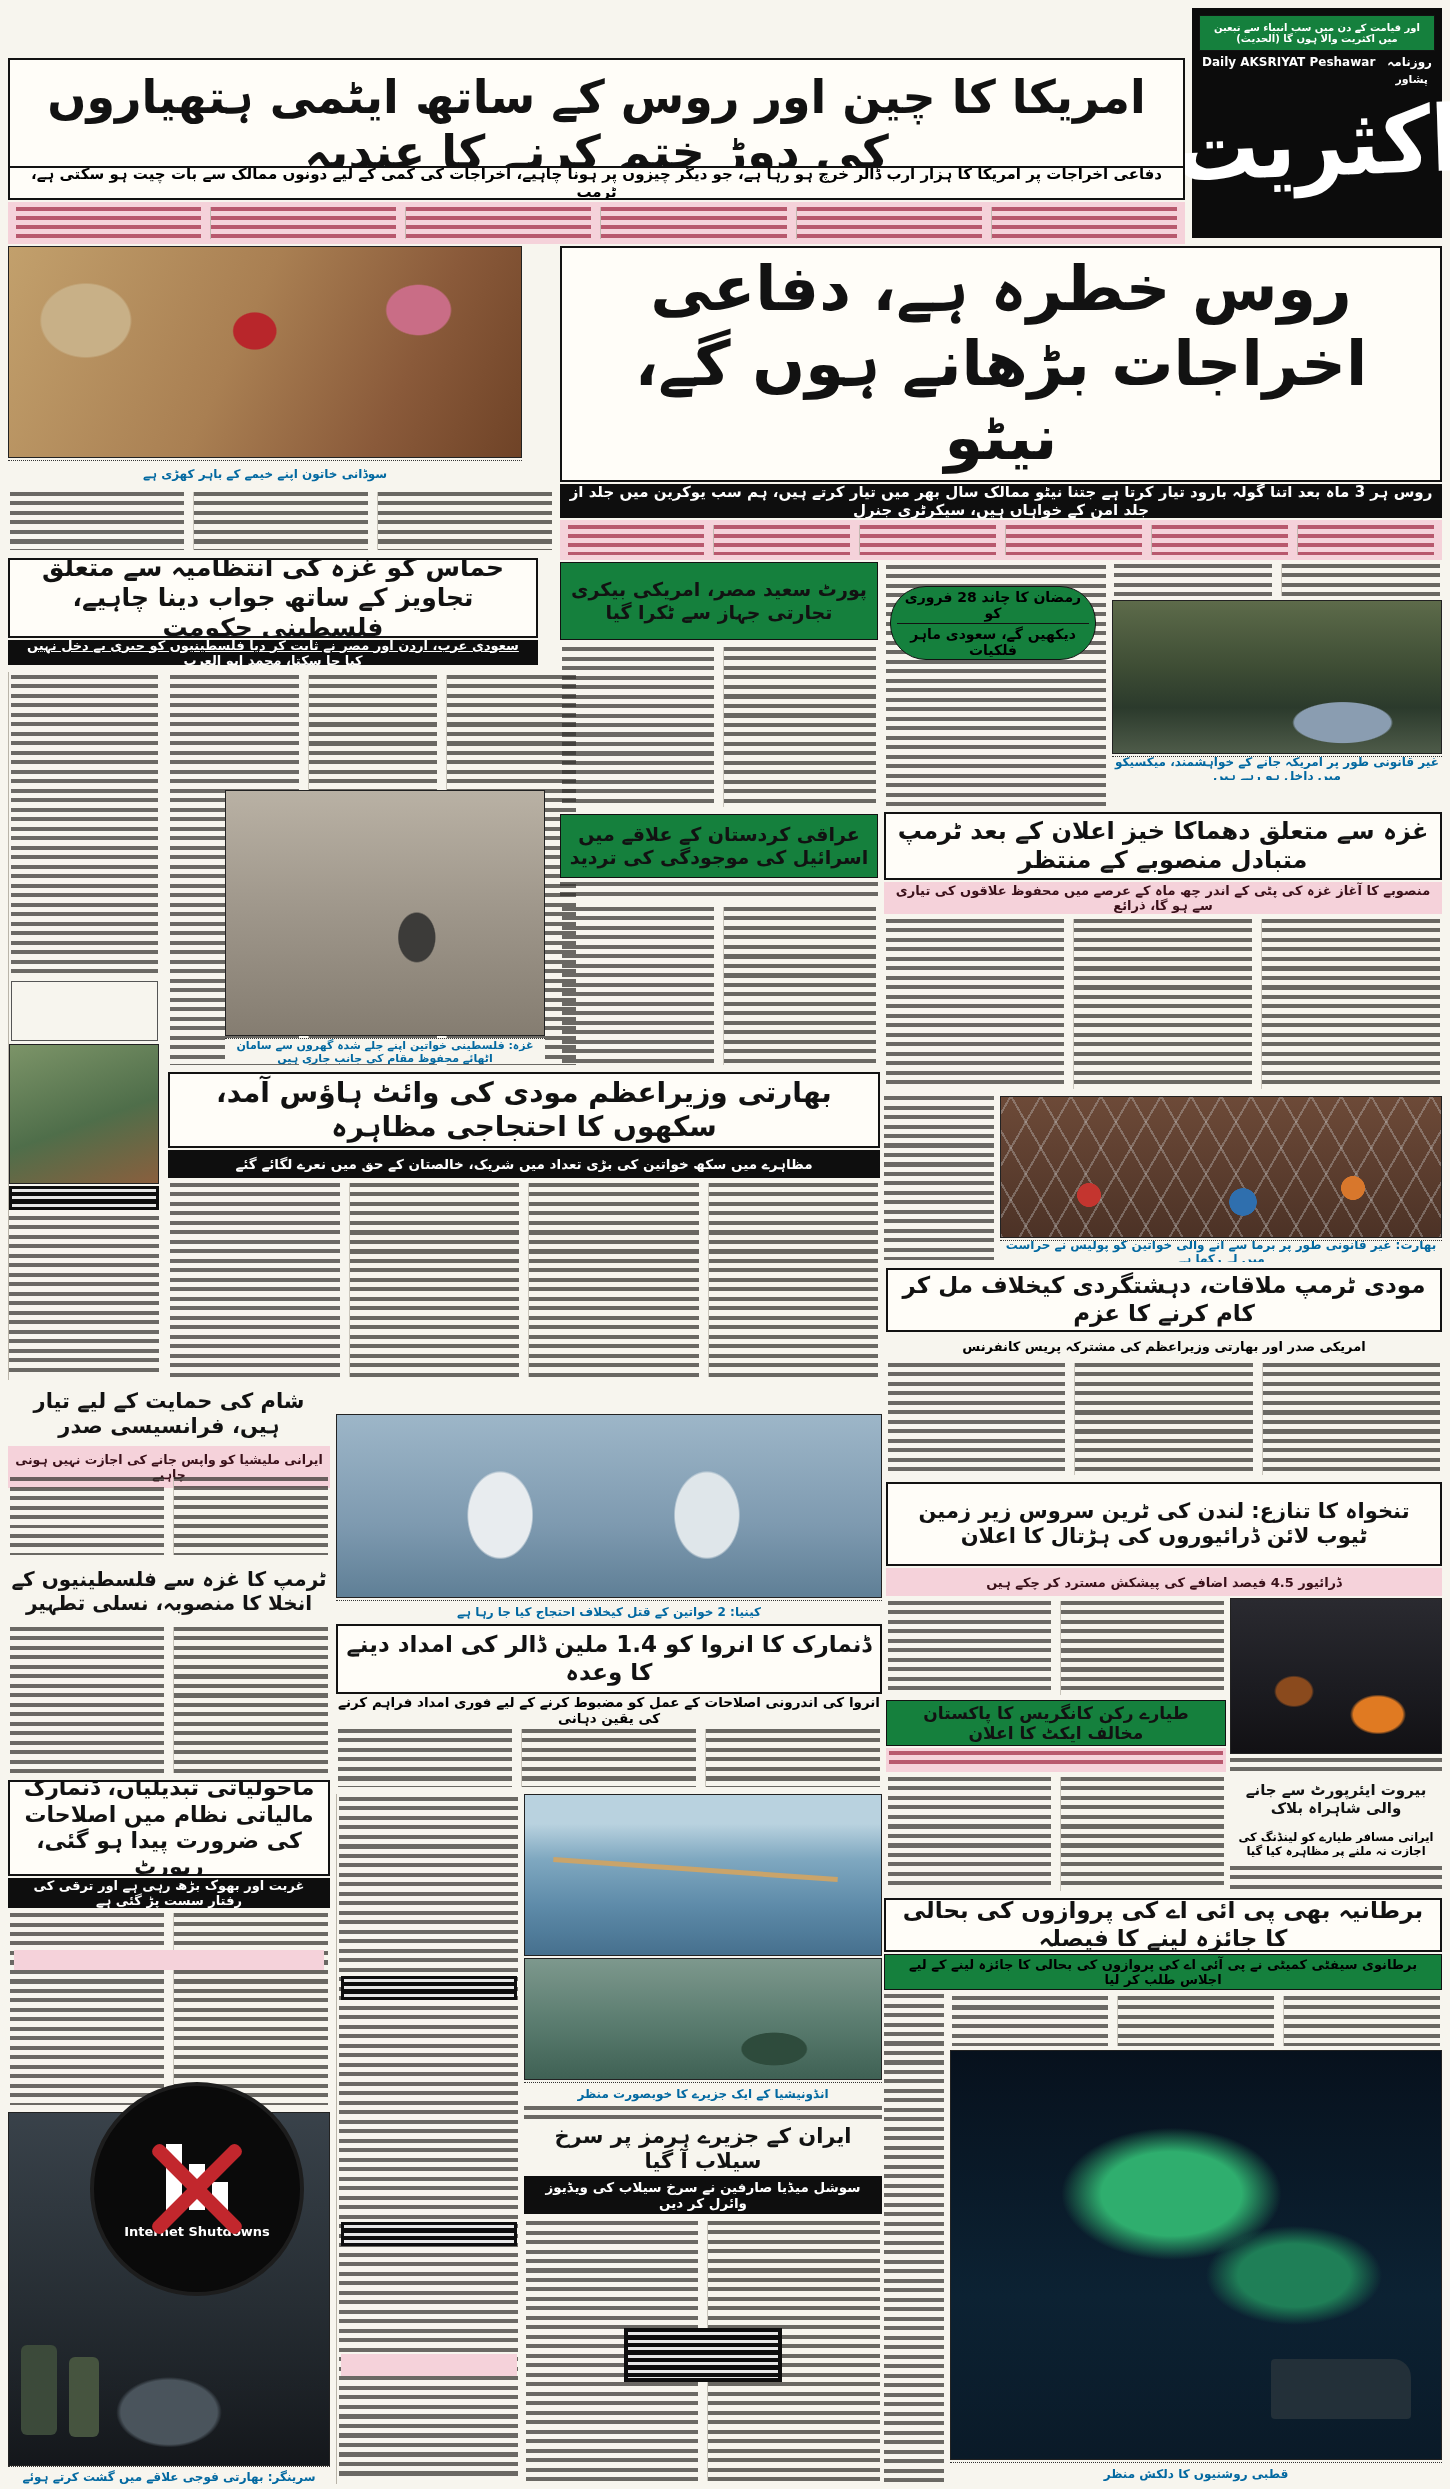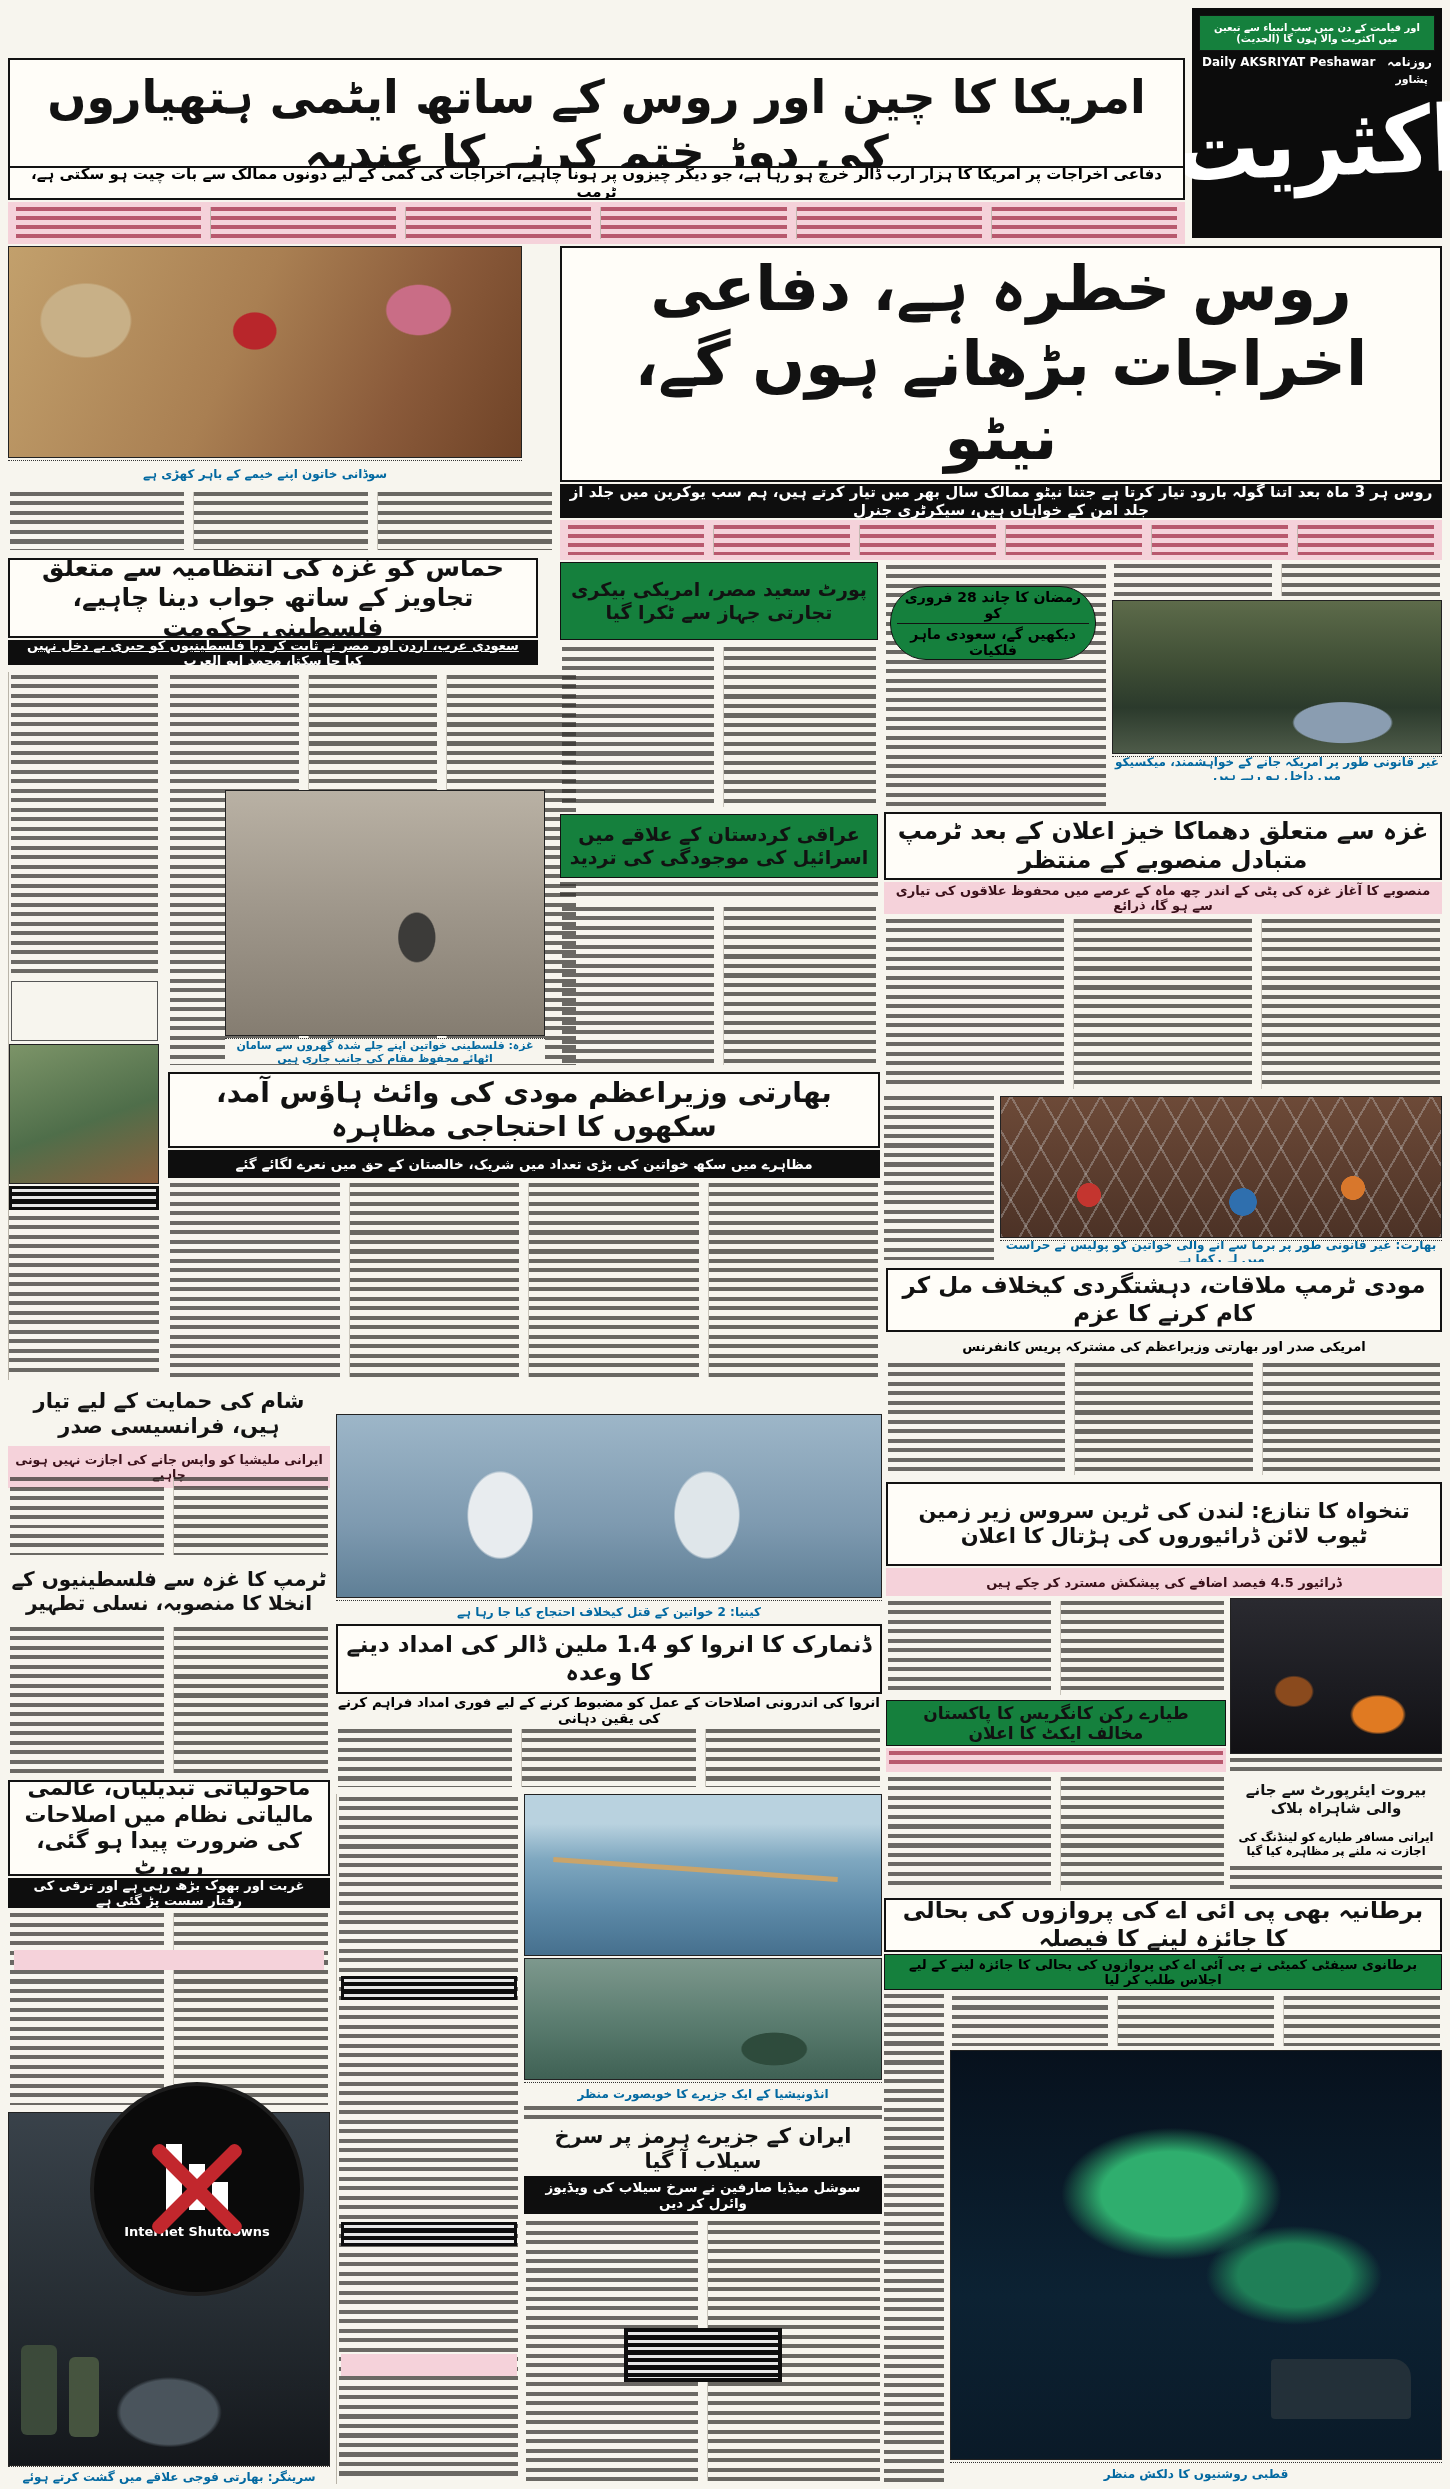--- a/index.html
+++ b/index.html
@@ -300,21 +300,21 @@
   <div class="abs" style="left:524px;top:2218px;width:358px;height:266px;padding:3px 2px;">
     <div class="cols">
         <div class="gk"></div>
         <div class="gk"></div>
       </div>
     <div class="abs bar" style="left:100px;top:110px;width:158px;height:54px;padding:4px;">
         <div class="gkw" style="width:100%;height:100%;"></div>
       </div>
   </div>
 
-  <div class="abs box head" style="left:8px;top:1780px;width:322px;height:96px;font-size:22px;">ماحولیاتی تبدیلیاں، عالمی مالیاتی نظام میں اصلاحات کی ضرورت پیدا ہو گئی، رپورٹ</div>
+  <div class="abs box head" style="left:8px;top:1780px;width:322px;height:96px;font-size:22px;">ماحولیاتی تبدیلیاں، ڈنمارک مالیاتی نظام میں اصلاحات کی ضرورت پیدا ہو گئی، رپورٹ</div>
   <div class="abs bar" style="left:8px;top:1878px;width:322px;height:30px;font-size:13px;font-weight:700;">غربت اور بھوک بڑھ رہی ہے اور ترقی کی رفتار سست پڑ گئی ہے</div>
   <div class="abs" style="left:8px;top:1910px;width:322px;height:198px;padding:3px 2px;">
     <div class="cols">
         <div class="gk"></div>
         <div class="gk"></div>
       </div>
     <div class="abs pink" style="left:6px;top:40px;width:310px;height:20px;"></div>
   </div>
 
   <div class="abs photo ph-srinagar" style="left:8px;top:2112px;width:322px;height:354px;">

